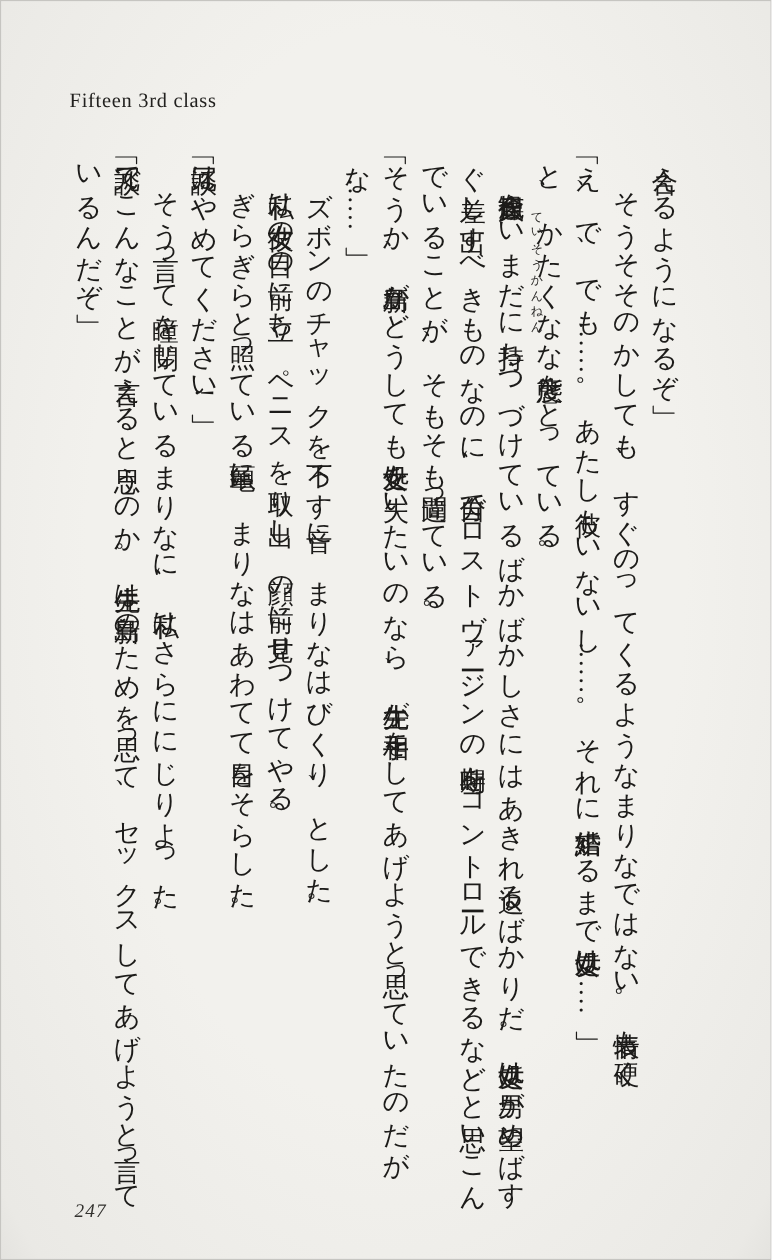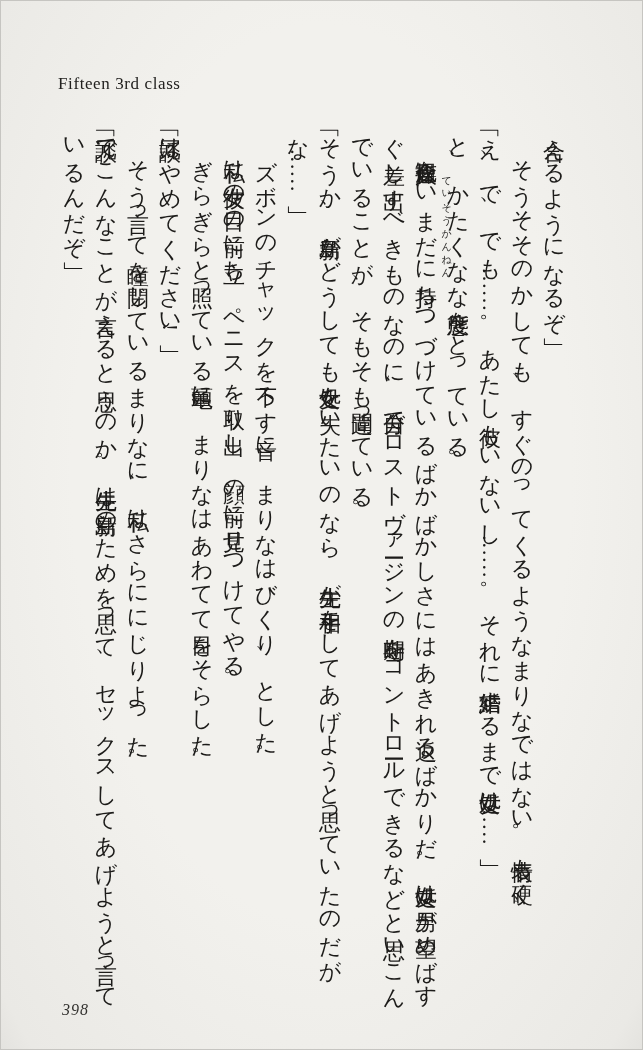--- a/index.html
+++ b/index.html
@@ -84,14 +84,14 @@
       <p class="paragraph indent"><span class="ruby-wrap"><span>貞操観念</span><span class="rt">ていそうかんねん</span></span>をいまだに持ちつづけているばかばかしさにはあきれ返るばかりだ。処女は男が望めばすぐ差し出すべきものなのに、自分でロストヴァージンの時期をコントロールできるなどと思いこんでいることが、そもそも間違っている。</p>
       <p class="paragraph">「そうか、新島がどうしても処女を失いたいのなら、先生が相手をしてあげようと思っていたのだがな……」</p>
       <p class="paragraph indent">ズボンのチャックを下ろす音に、まりなはびくり、とした。</p>
       <p class="paragraph indent">私は彼女の目の前に立ち、ペニスを取り出し、顔の前に見せつけてやる。</p>
       <p class="paragraph indent">ぎらぎらと照っている亀頭に、まりなはあわてて目をそらした。</p>
       <p class="paragraph">「冗談はやめてください!」</p>
       <p class="paragraph indent">そう言って瞳を閉じているまりなに、私はさらににじりよった。</p>
       <p class="paragraph">「冗談でこんなことが言えると思うのか。先生は新島のためを思って、セックスしてあげようと言っているんだぞ」</p>
     </div>
 
-  <div class="page-number">398</div>
+  <div class="page-number">247</div>
 </div>
 
 </body></html>

